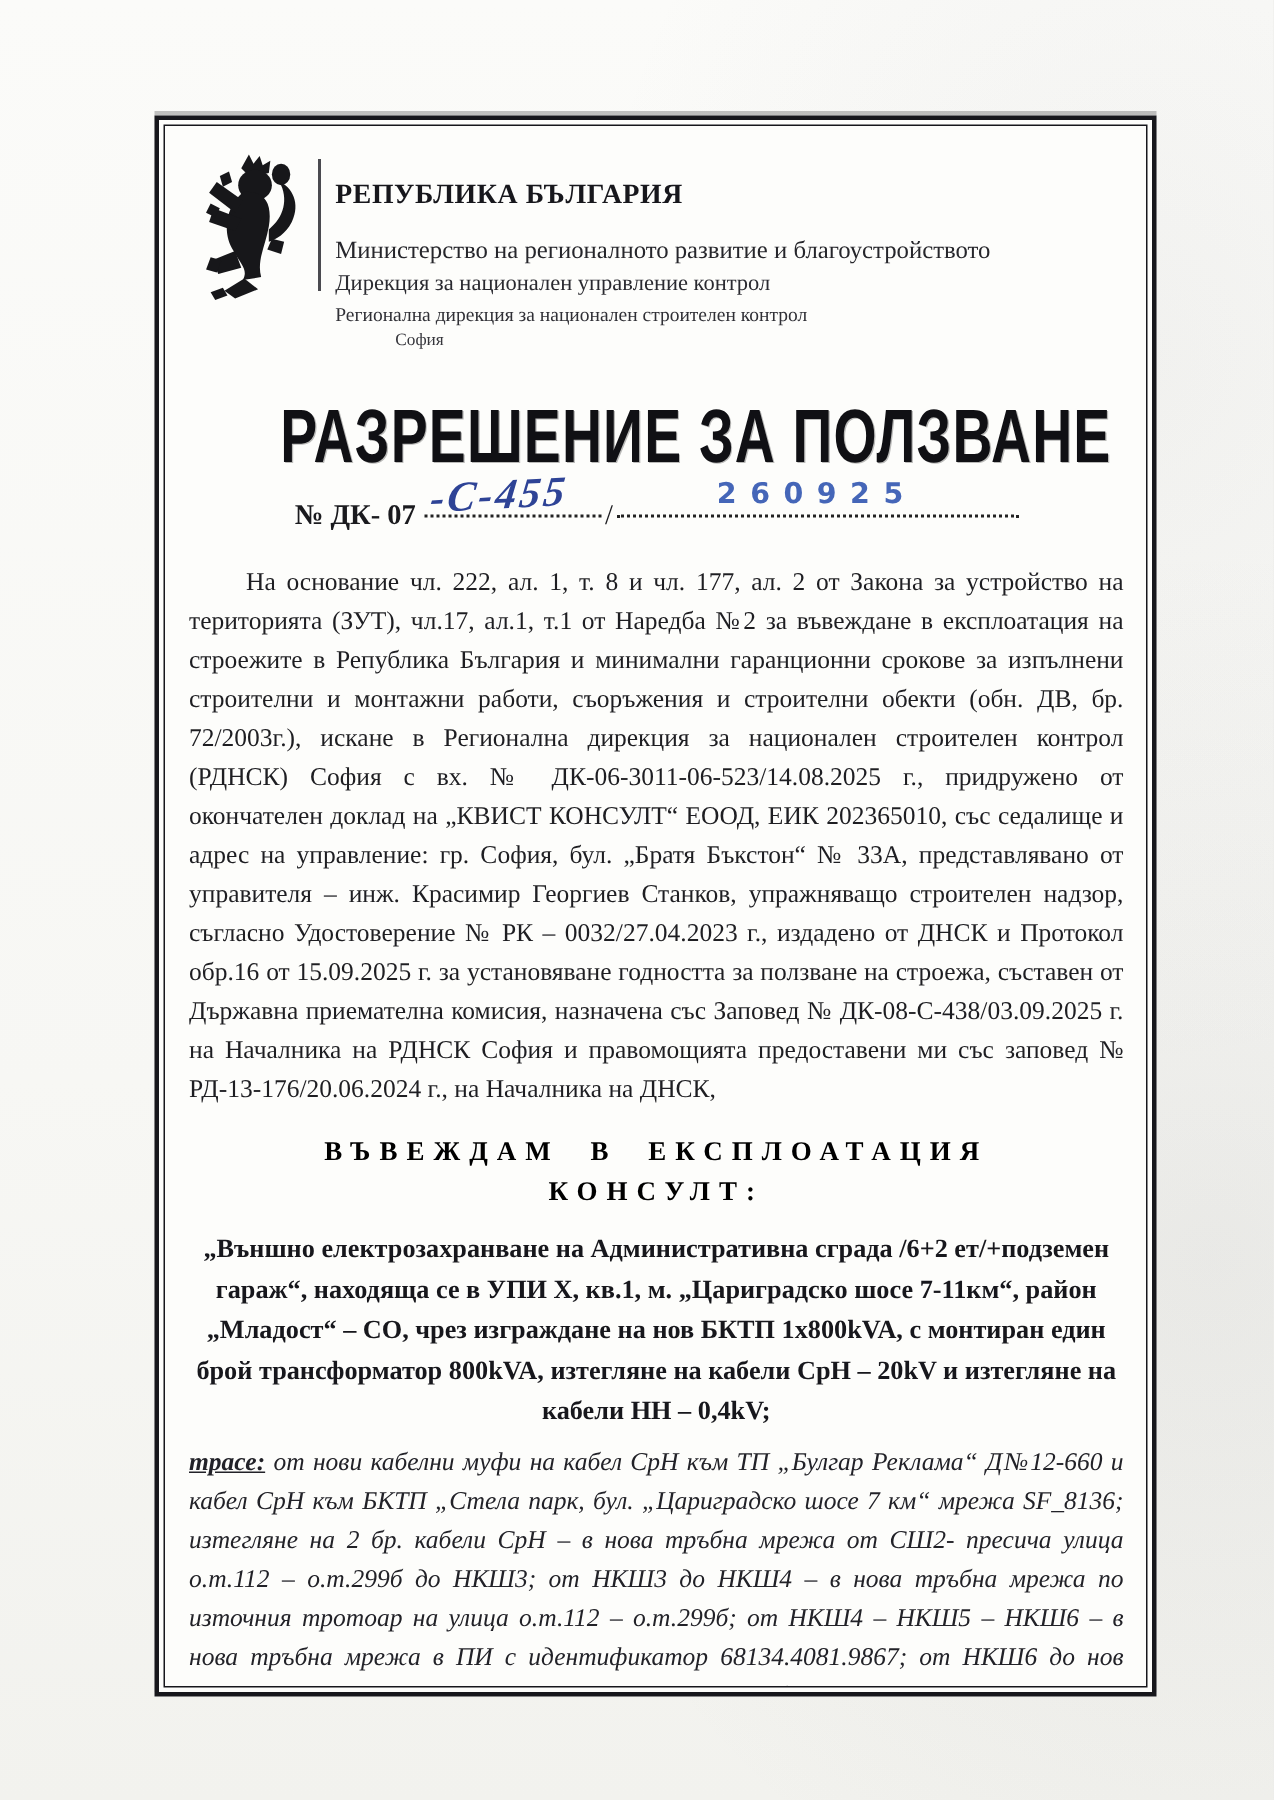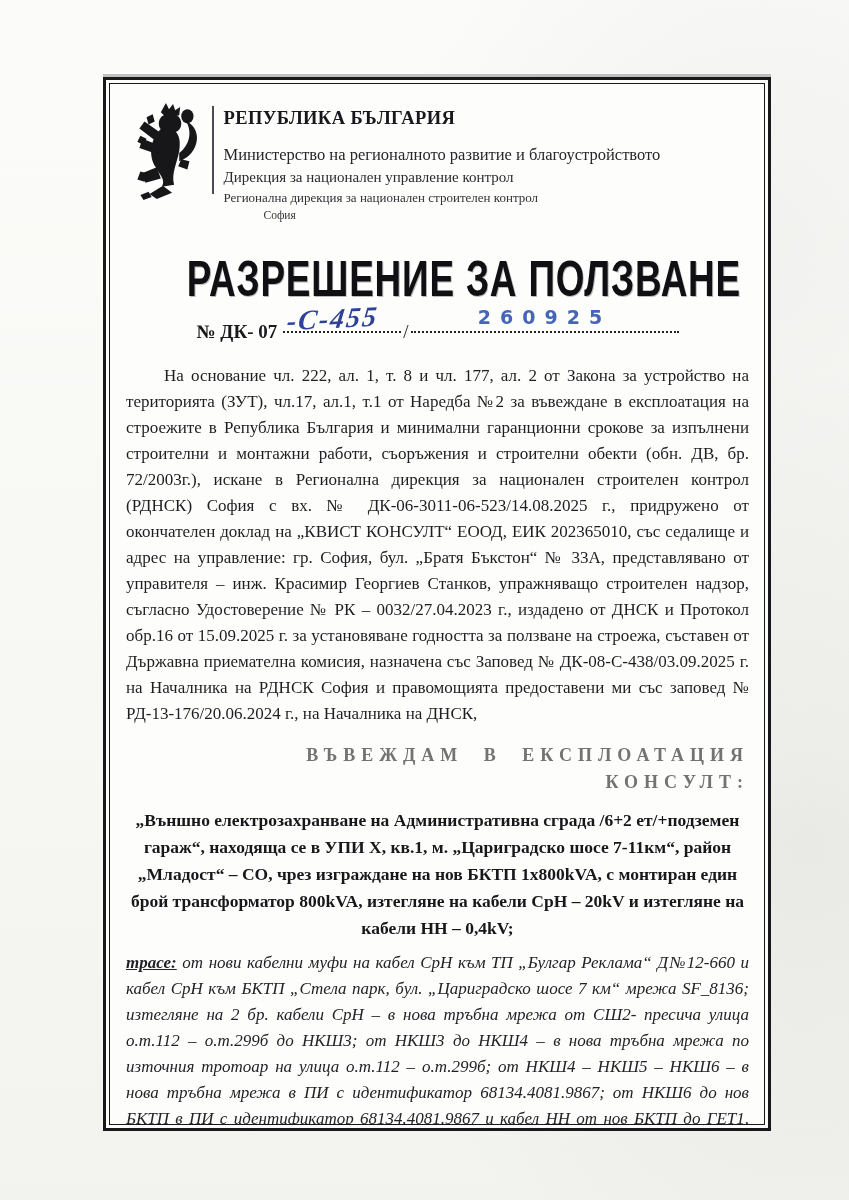--- a/index.html
+++ b/index.html
@@ -32,21 +32,21 @@
     border:1.5px solid #17171c;
     box-sizing:border-box;
     padding:14px 15px 0 16px;
     overflow:hidden;
   }
   
   .header{display:flex;align-items:flex-start;margin-top:4px;}
   .emblem{width:66px;height:98px;flex:0 0 66px;margin-left:10px;}
   .hsep{width:1.5px;background:#4a4a50;height:88px;margin:4px 10px 0 10px;flex:0 0 1.5px;}
   .htext{padding-top:2px;}
-  .h-country{font-weight:bold;font-size:18.5px;letter-spacing:.4px;margin:4px 0 4px 0;color:#17171c;}
+  .h-country{font-weight:bold;font-size:18.5px;letter-spacing:.4px;margin:16px 0 4px 0;color:#17171c;}
   .h-ministry{font-size:16.5px;margin:16px 0 4px 0;color:#26262b;}
   .h-dir{font-size:15px;margin:0 0 4px 0;color:#2a2a30;}
   .h-rdir{font-size:13px;margin:0 0 3px 0;color:#303036;}
   .h-city{font-size:11.5px;margin:0;color:#36363c;padding-left:40px;}
   
   .title-wrap{text-align:center;margin-top:32px;height:48px;}
   .doc-title{
     display:inline-block;
     font-family:"Liberation Sans", sans-serif;
     font-weight:900;
@@ -84,22 +84,22 @@
     letter-spacing:9px;white-space:nowrap;
   }
   
   .body-text{margin-top:14px;}
   p.para{
     font-size:17px;line-height:26px;text-align:justify;
     margin:0;color:#1e1e22;
   }
   p.para.indent{text-indent:38px;}
   .heading-center{
-    text-align:right;font-weight:bold;font-size:18px;
-    letter-spacing:6px;word-spacing:10px;color:#737373;
+    text-align:center;font-weight:bold;font-size:18px;
+    letter-spacing:6px;word-spacing:10px;color:#000000;
     margin:16px 0 0 0;line-height:25px;
   }
   .heading-center.sub{margin-top:2px;}
   p.obj-desc{
     font-weight:bold;text-align:center;font-size:17.5px;line-height:27px;
     margin:12px 0 0 0;color:#17171c;
   }
   p.route{
     font-style:italic;font-size:17px;line-height:26px;text-align:justify;
     margin:8px 0 0 0;color:#222228;

